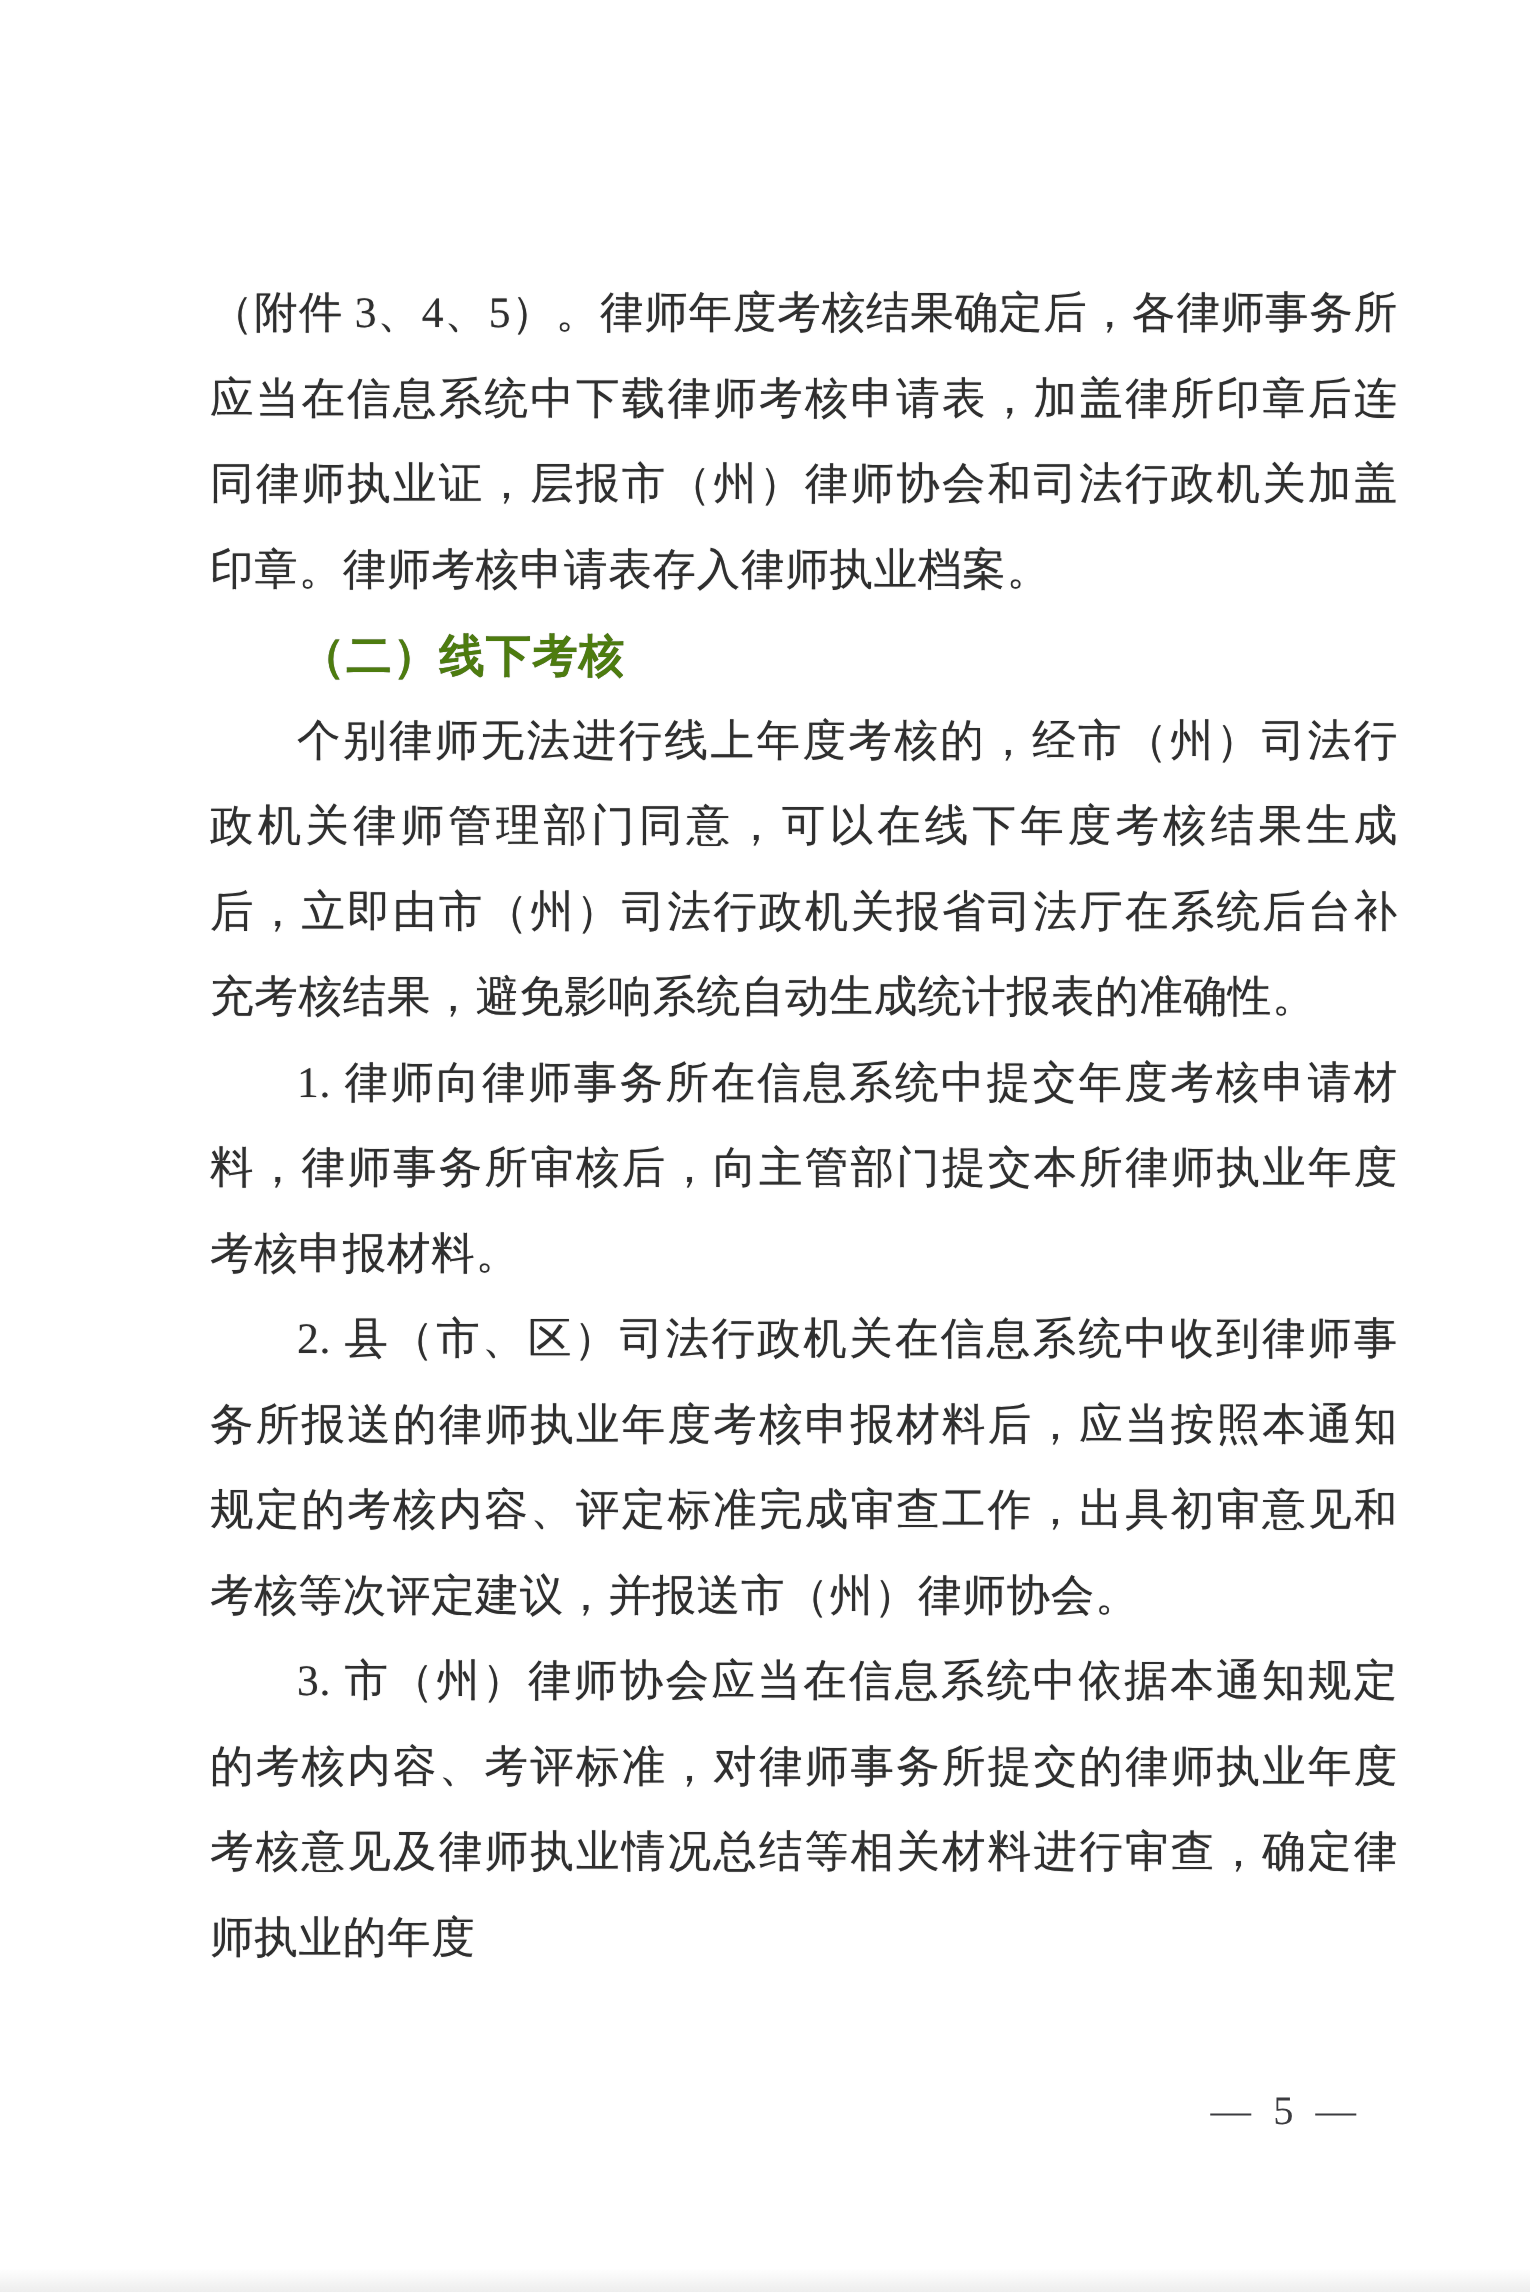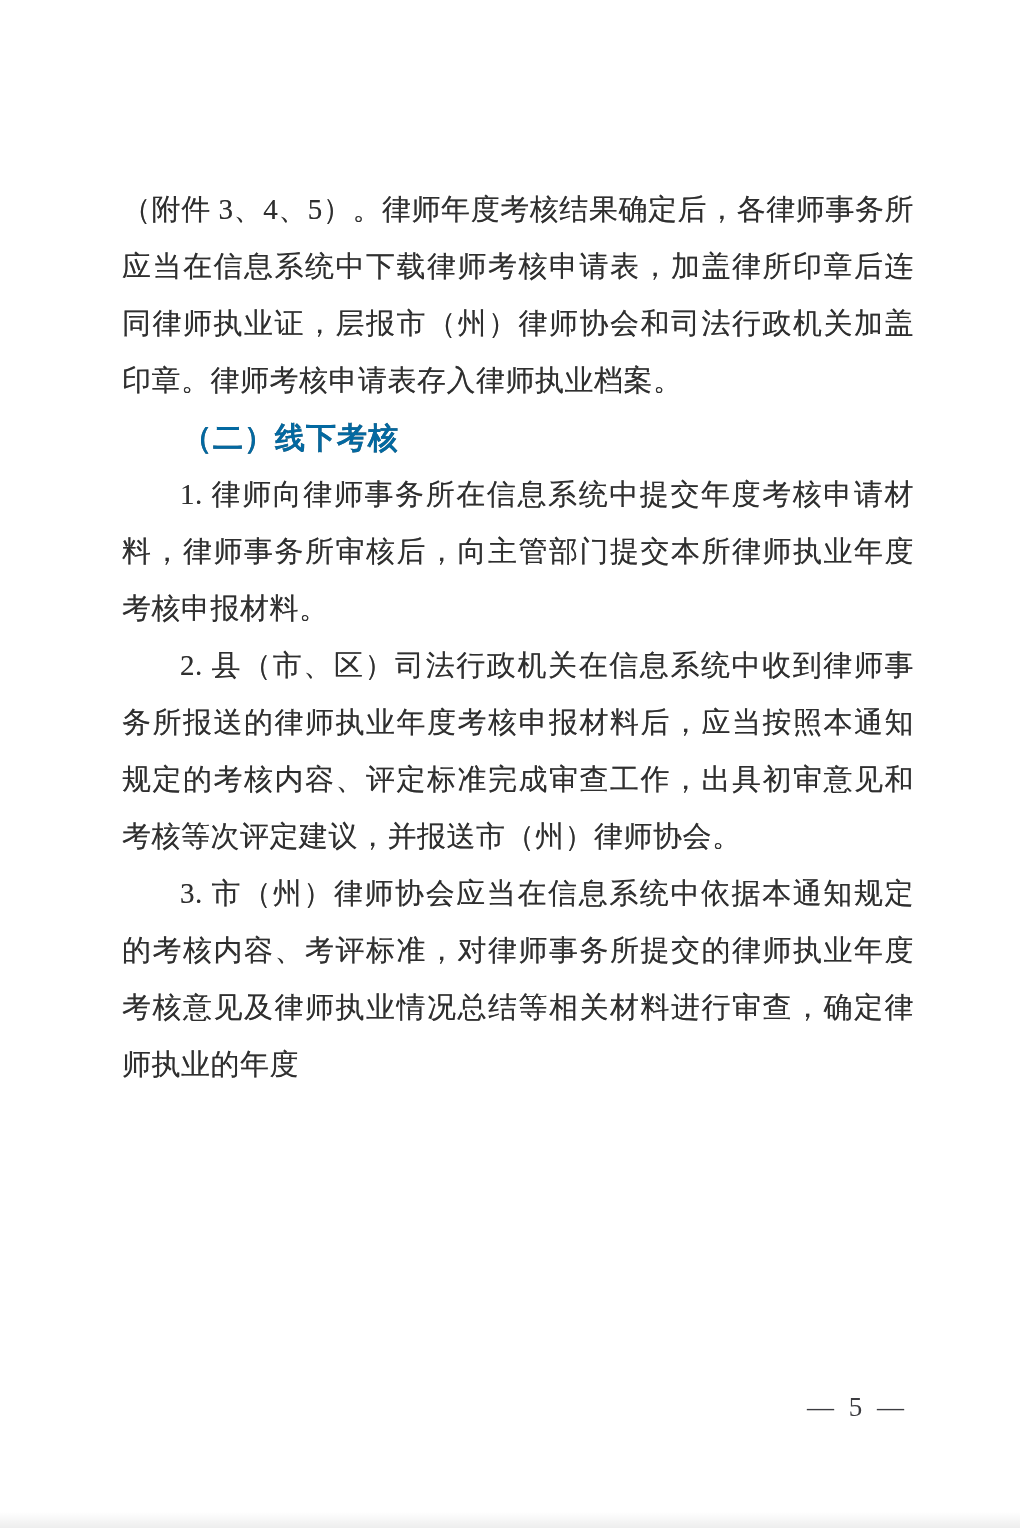--- a/index.html
+++ b/index.html
@@ -20,21 +20,21 @@
   .page::after {
     content: "";
     position: absolute;
     left: 0; right: 0; bottom: 0;
     height: 16px;
     background: linear-gradient(to bottom, rgba(0,0,0,0), rgba(0,0,0,0.07));
     pointer-events: none;
   }
   .content {
     position: absolute;
-    left: 122px;
+    left: 140px;
     top: 181px;
     width: 792px;
     font-size: 29px;
     line-height: 57px;
     text-align: justify;
     color: #2f2f2f;
     letter-spacing: 0.5px;
     text-shadow: 0 0 0.6px rgba(47,47,47,0.55);
   }
   .content p, .content h3 {
@@ -45,21 +45,21 @@
     text-indent: 2em;
   }
   .para.no-indent {
     text-indent: 0;
   }
   .heading {
     font-family: "Liberation Sans", "DejaVu Sans", sans-serif;
     font-weight: 700;
     font-size: 30px;
     line-height: 57px;
-    color: #0369a1;
+    color: #4d7c0f;
     text-indent: 2em;
     letter-spacing: 1px;
     text-shadow: 0 0 0.5px rgba(0,0,0,0.6);
   }
   .page-number {
     position: absolute;
     top: 1387px;
     right: 112px;
     font-size: 27px;
     line-height: 40px;
@@ -68,18 +68,19 @@
     font-family: "Liberation Serif", "DejaVu Serif", serif;
   }
 </style>
 </head>
 <body>
 
 <div class="page">
   <div class="content">
     <p class="para no-indent">（附件 3、4、5）。律师年度考核结果确定后，各律师事务所应当在信息系统中下载律师考核申请表，加盖律所印章后连同律师执业证，层报市（州）律师协会和司法行政机关加盖印章。律师考核申请表存入律师执业档案。</p>
     <h3 class="heading">（二）线下考核</h3>
+    <p class="para">个别律师无法进行线上年度考核的，经市（州）司法行政机关律师管理部门同意，可以在线下年度考核结果生成后，立即由市（州）司法行政机关报省司法厅在系统后台补充考核结果，避免影响系统自动生成统计报表的准确性。</p>
     <p class="para">1. 律师向律师事务所在信息系统中提交年度考核申请材料，律师事务所审核后，向主管部门提交本所律师执业年度考核申报材料。</p>
     <p class="para">2. 县（市、区）司法行政机关在信息系统中收到律师事务所报送的律师执业年度考核申报材料后，应当按照本通知规定的考核内容、评定标准完成审查工作，出具初审意见和考核等次评定建议，并报送市（州）律师协会。</p>
     <p class="para">3. 市（州）律师协会应当在信息系统中依据本通知规定的考核内容、考评标准，对律师事务所提交的律师执业年度考核意见及律师执业情况总结等相关材料进行审查，确定律师执业的年度</p>
   </div>
   <div class="page-number">— 5 —</div>
 </div>
 
 </body></html>

